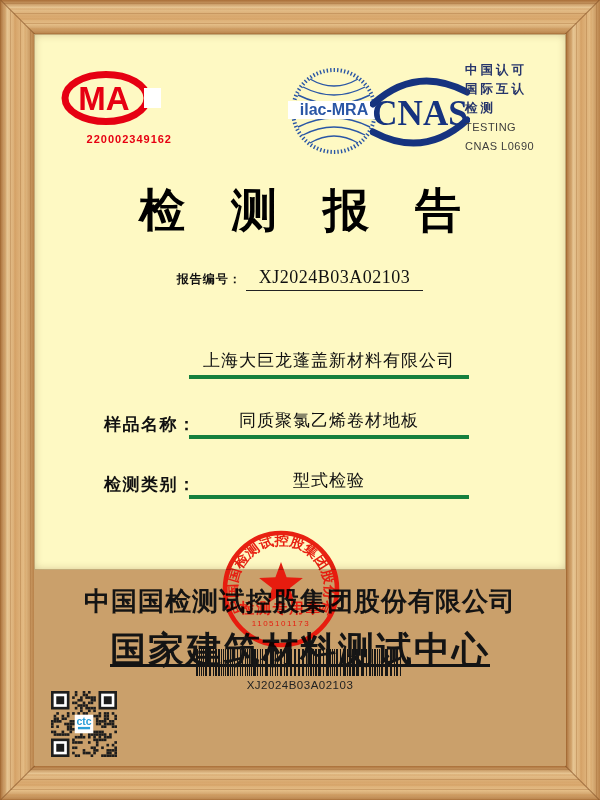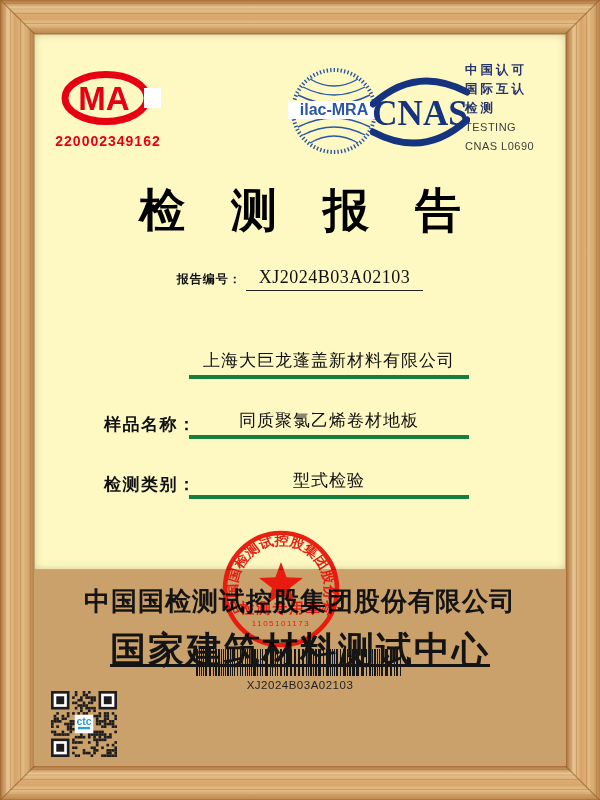--- a/index.html
+++ b/index.html
@@ -21,22 +21,22 @@
   .miter{position:absolute;z-index:2;width:50px;height:1px;background:rgba(120,70,28,.55);}
   .m-tl{left:-8px;top:16px;transform:rotate(45deg);}
   .m-tr{right:-8px;top:16px;transform:rotate(-45deg);}
   .m-bl{left:-8px;bottom:16px;transform:rotate(-45deg);}
   .m-br{right:-8px;bottom:16px;transform:rotate(45deg);}
   
   .paper{position:absolute;left:34px;top:34px;width:532px;height:536px;background:#fef9c3;z-index:3;
     box-shadow:inset 0 0 0 1px rgba(125,75,30,.35), inset 0 0 9px rgba(90,50,15,.28);}
   
   .cma-svg{position:absolute;left:17px;top:33px;}
-  .cma-number{position:absolute;left:10px;top:99px;width:128px;text-align:center;
-    font-family:"Liberation Sans",sans-serif;font-weight:bold;font-size:14px;letter-spacing:1px;color:#e60012;}
+  .cma-number{position:absolute;left:10px;top:99px;width:128px;text-align:right;
+    font-family:"Liberation Sans",sans-serif;font-weight:bold;font-size:11px;letter-spacing:1px;color:#e60012;}
   .ilac-svg{position:absolute;left:254px;top:31px;}
   .cnas-svg{position:absolute;left:336px;top:41px;}
   .accred{position:absolute;left:431px;top:27px;width:95px;line-height:19px;}
   .accred .cn{font-family:"Liberation Serif",serif;font-weight:bold;font-size:12.5px;letter-spacing:3px;color:#26356b;}
   .accred .en{font-family:"Liberation Sans",sans-serif;font-weight:normal;font-size:11px;letter-spacing:.5px;color:#3d3d3d;}
   
   .title{position:absolute;left:0;top:146px;width:100%;text-align:center;
     font-size:46px;font-weight:bold;color:#000;letter-spacing:46px;padding-left:46px;box-sizing:border-box;white-space:nowrap;}
   .report-row{position:absolute;left:0;top:233px;width:100%;text-align:center;color:#111;}
   .report-row .rlabel{font-weight:bold;font-size:12px;letter-spacing:1px;}

